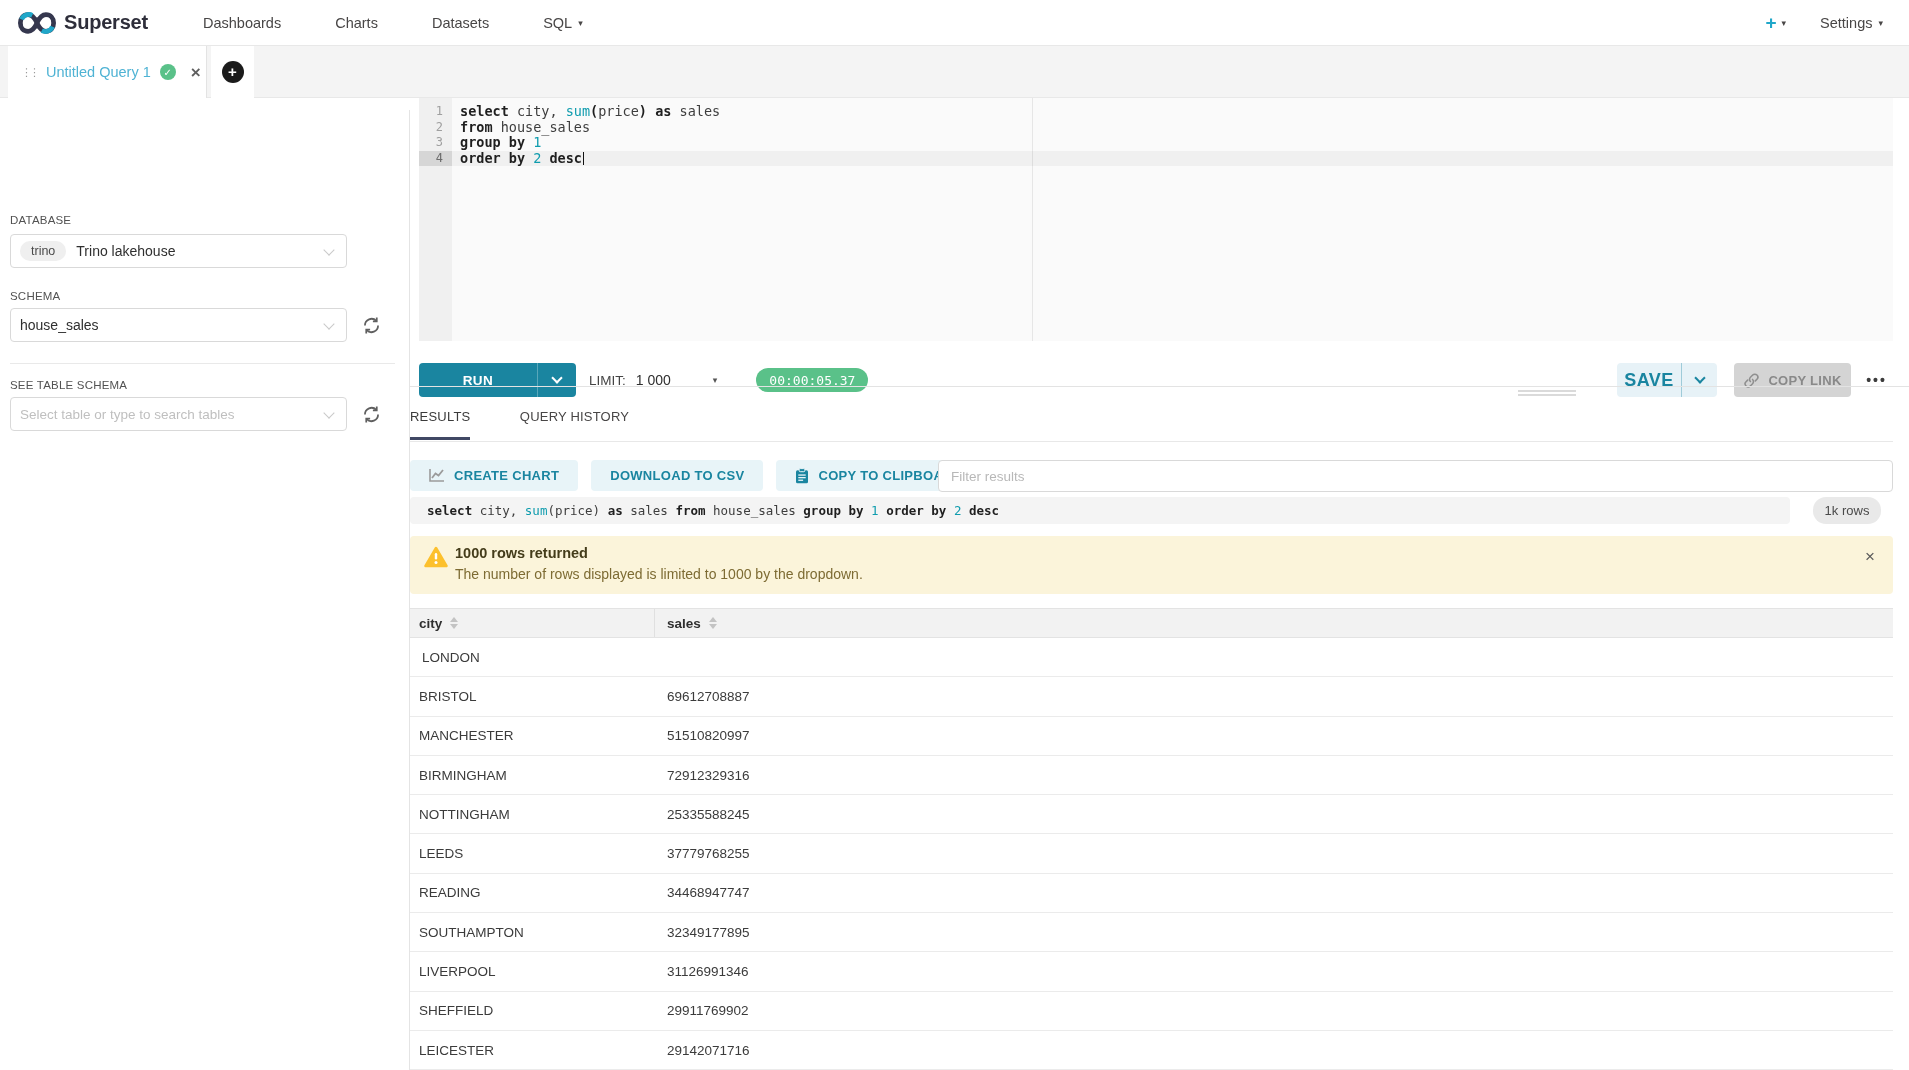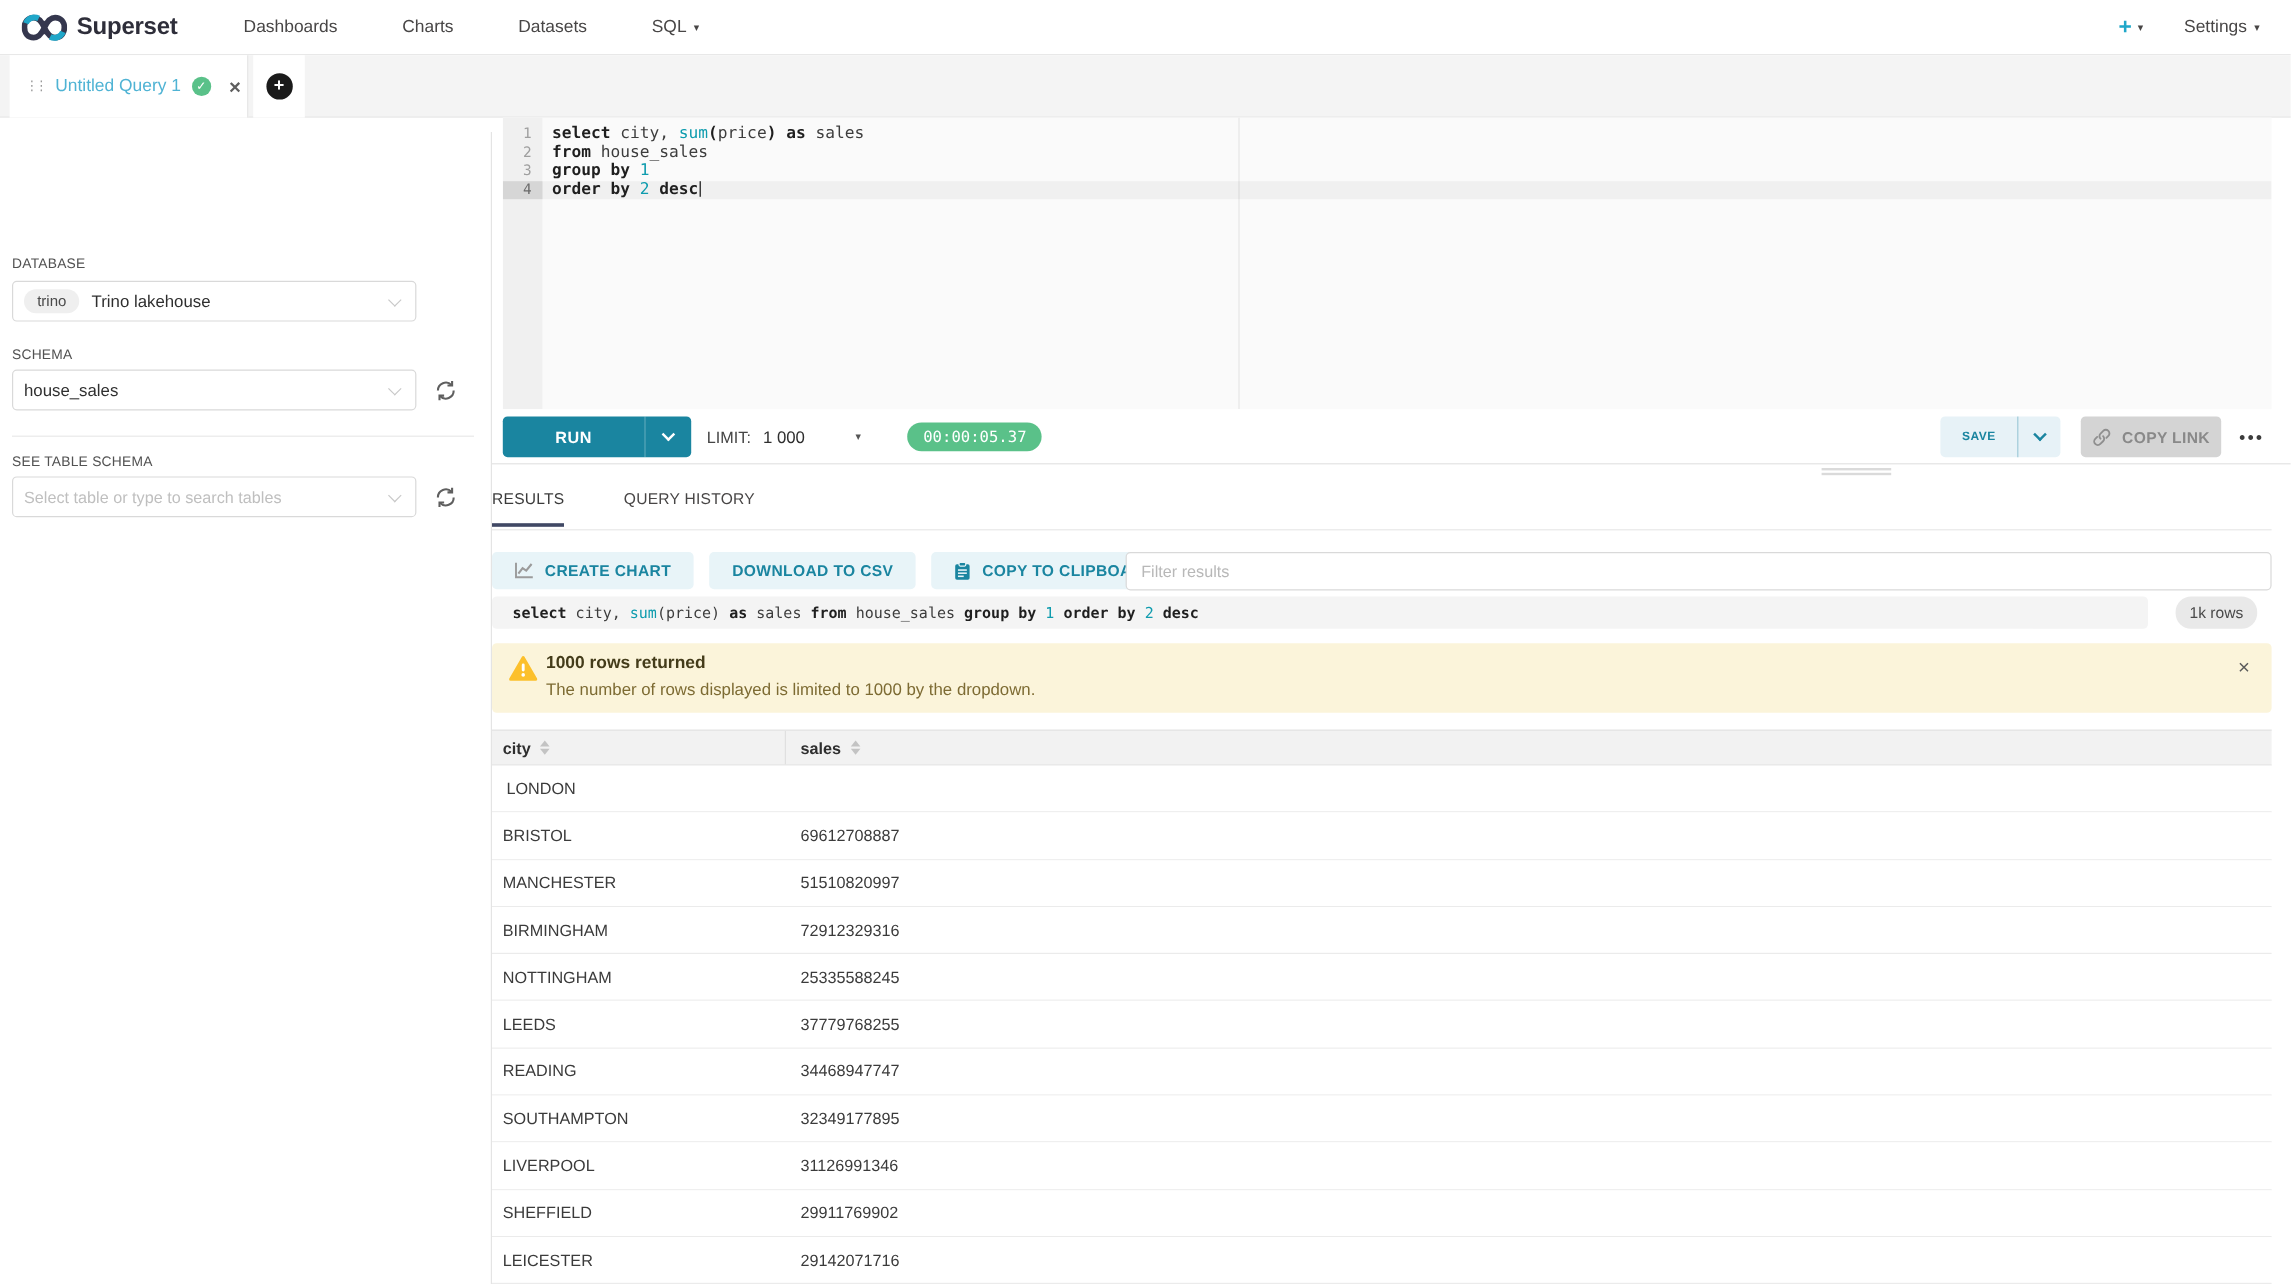--- a/index.html
+++ b/index.html
@@ -59,35 +59,35 @@
   .code-line.active{background:rgba(0,0,0,0.04);}
   .tk-kw{font-weight:bold;color:#1f1f1f;}
   .tk-b{font-weight:bold;color:#1f1f1f;}
   .tk-fn{color:#0f9cae;}
   .tk-num{color:#0f9cae;}
   .tk-p{color:#3d3d3d;}
   .cursor{display:inline-block;width:1.5px;height:13px;background:#111;vertical-align:-2px;margin-left:1px;}
   #print-margin{position:absolute;left:613px;top:0;bottom:0;width:1px;background:#e6e6e6;}
 
   
-  #toolbar{position:absolute;left:419px;top:347px;right:16px;height:34px;display:flex;align-items:center;}
+  #toolbar{position:absolute;left:419px;top:363px;right:16px;height:34px;display:flex;align-items:center;}
   #run-btn{width:157px;height:34px;background:#1a85a0;border-radius:4px;display:flex;color:#fff;cursor:pointer;}
   .run-main{flex:1;display:flex;align-items:center;justify-content:center;font-size:13.5px;font-weight:bold;letter-spacing:0.5px;
     border-right:1px solid rgba(255,255,255,0.28);}
   .run-caret{width:38px;display:flex;align-items:center;justify-content:center;}
   .chev-white{width:8px;height:8px;border-right:2px solid #fff;border-bottom:2px solid #fff;transform:rotate(45deg);margin-top:-4px;}
   #limit-group{display:flex;align-items:center;margin-left:13px;cursor:pointer;}
   .limit-label{font-size:13.5px;color:#454545;}
   .limit-value{font-size:14px;color:#2f2f2f;margin-left:10px;}
   .limit-caret{font-size:9px;color:#555;margin-left:42px;}
   #timer-badge{margin-left:39px;height:24px;border-radius:12px;background:#5ac189;color:#fff;
     font-family:"DejaVu Sans Mono",monospace;font-size:13px;display:flex;align-items:center;padding:0 13px;}
   .toolbar-right{margin-left:auto;display:flex;align-items:center;}
   #save-btn{width:100px;height:34px;background:#e7f2f7;border-radius:4px;display:flex;cursor:pointer;}
-  .save-main{flex:1;display:flex;align-items:center;justify-content:center;color:#1a85a0;font-weight:bold;font-size:10px;
+  .save-main{flex:1;display:flex;align-items:center;justify-content:center;color:#1a85a0;font-weight:bold;font-size:18px;
     letter-spacing:0.4px;border-right:1px solid rgba(26,133,160,0.35);}
   .save-caret{width:35px;display:flex;align-items:center;justify-content:center;}
   .chev-teal{width:8px;height:8px;border-right:2px solid #1a85a0;border-bottom:2px solid #1a85a0;transform:rotate(45deg);margin-top:-4px;}
   #copy-link-btn{margin-left:17px;width:117px;height:34px;background:#d4d4d4;border-radius:4px;display:flex;align-items:center;
     justify-content:center;gap:8px;color:#898989;font-weight:bold;font-size:13px;letter-spacing:0.3px;cursor:pointer;}
   #more-btn{margin-left:9px;width:33px;text-align:center;color:#3c3c3c;font-size:14px;letter-spacing:2px;font-weight:bold;cursor:pointer;}
 
   
   #splitter{position:absolute;left:410px;right:0;top:386px;border-top:1px solid #e3e3e3;}
   .grip{position:absolute;left:1108px;width:58px;height:2px;background:#dadada;}

